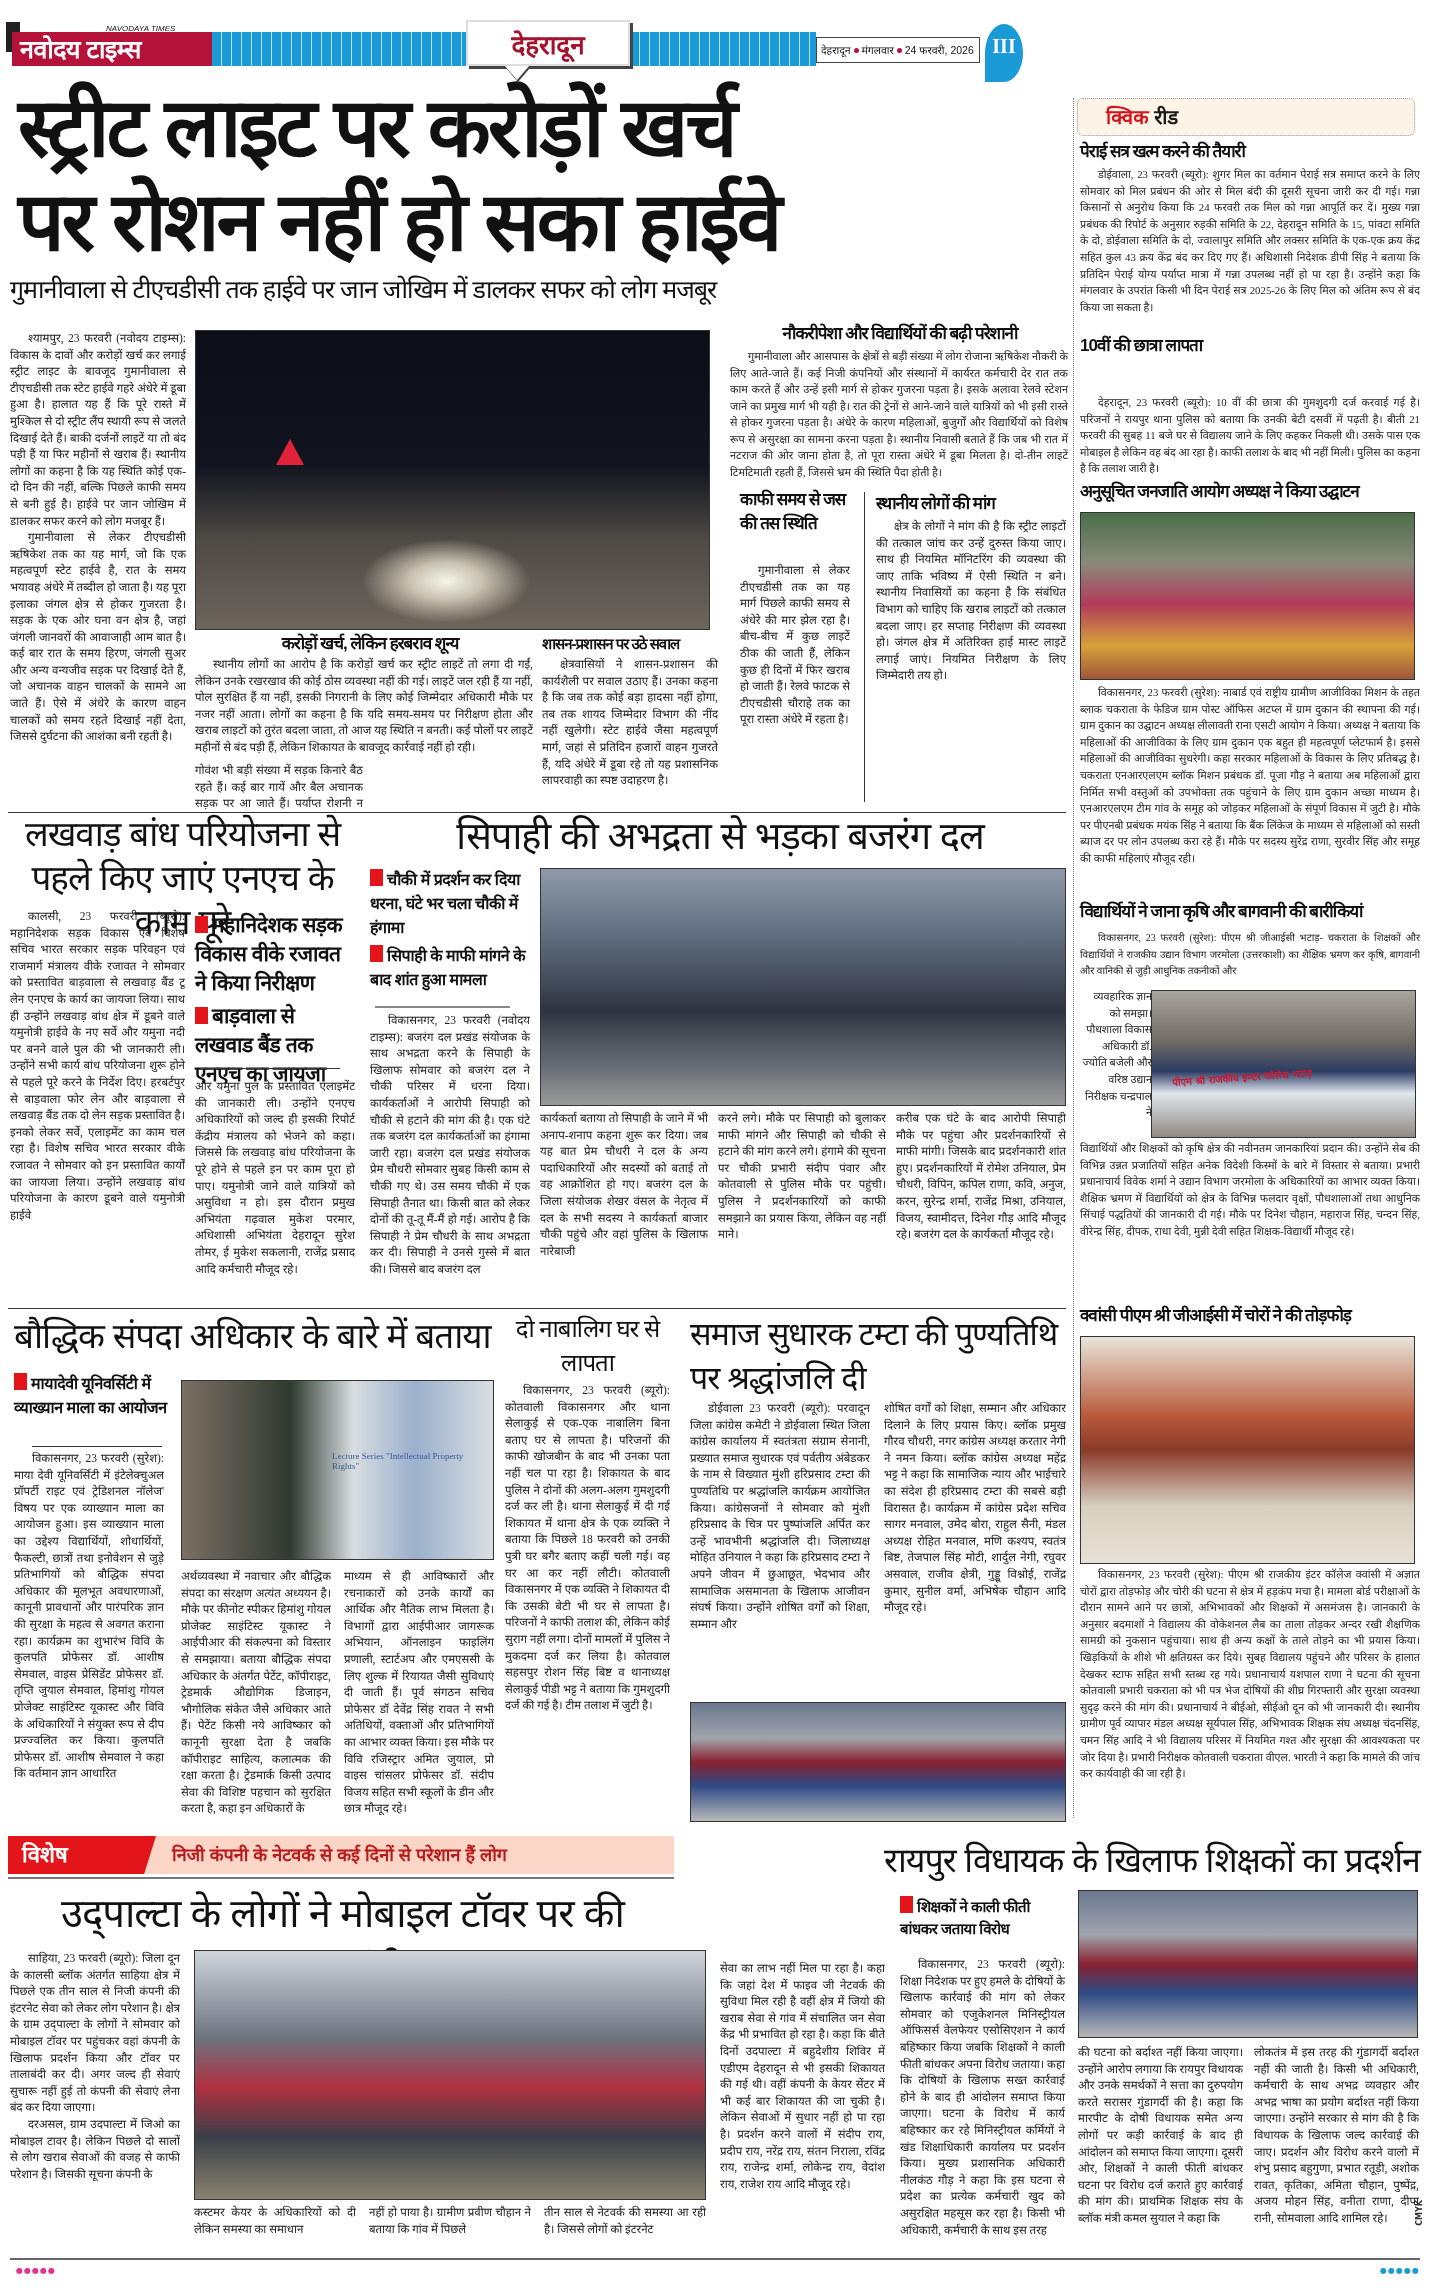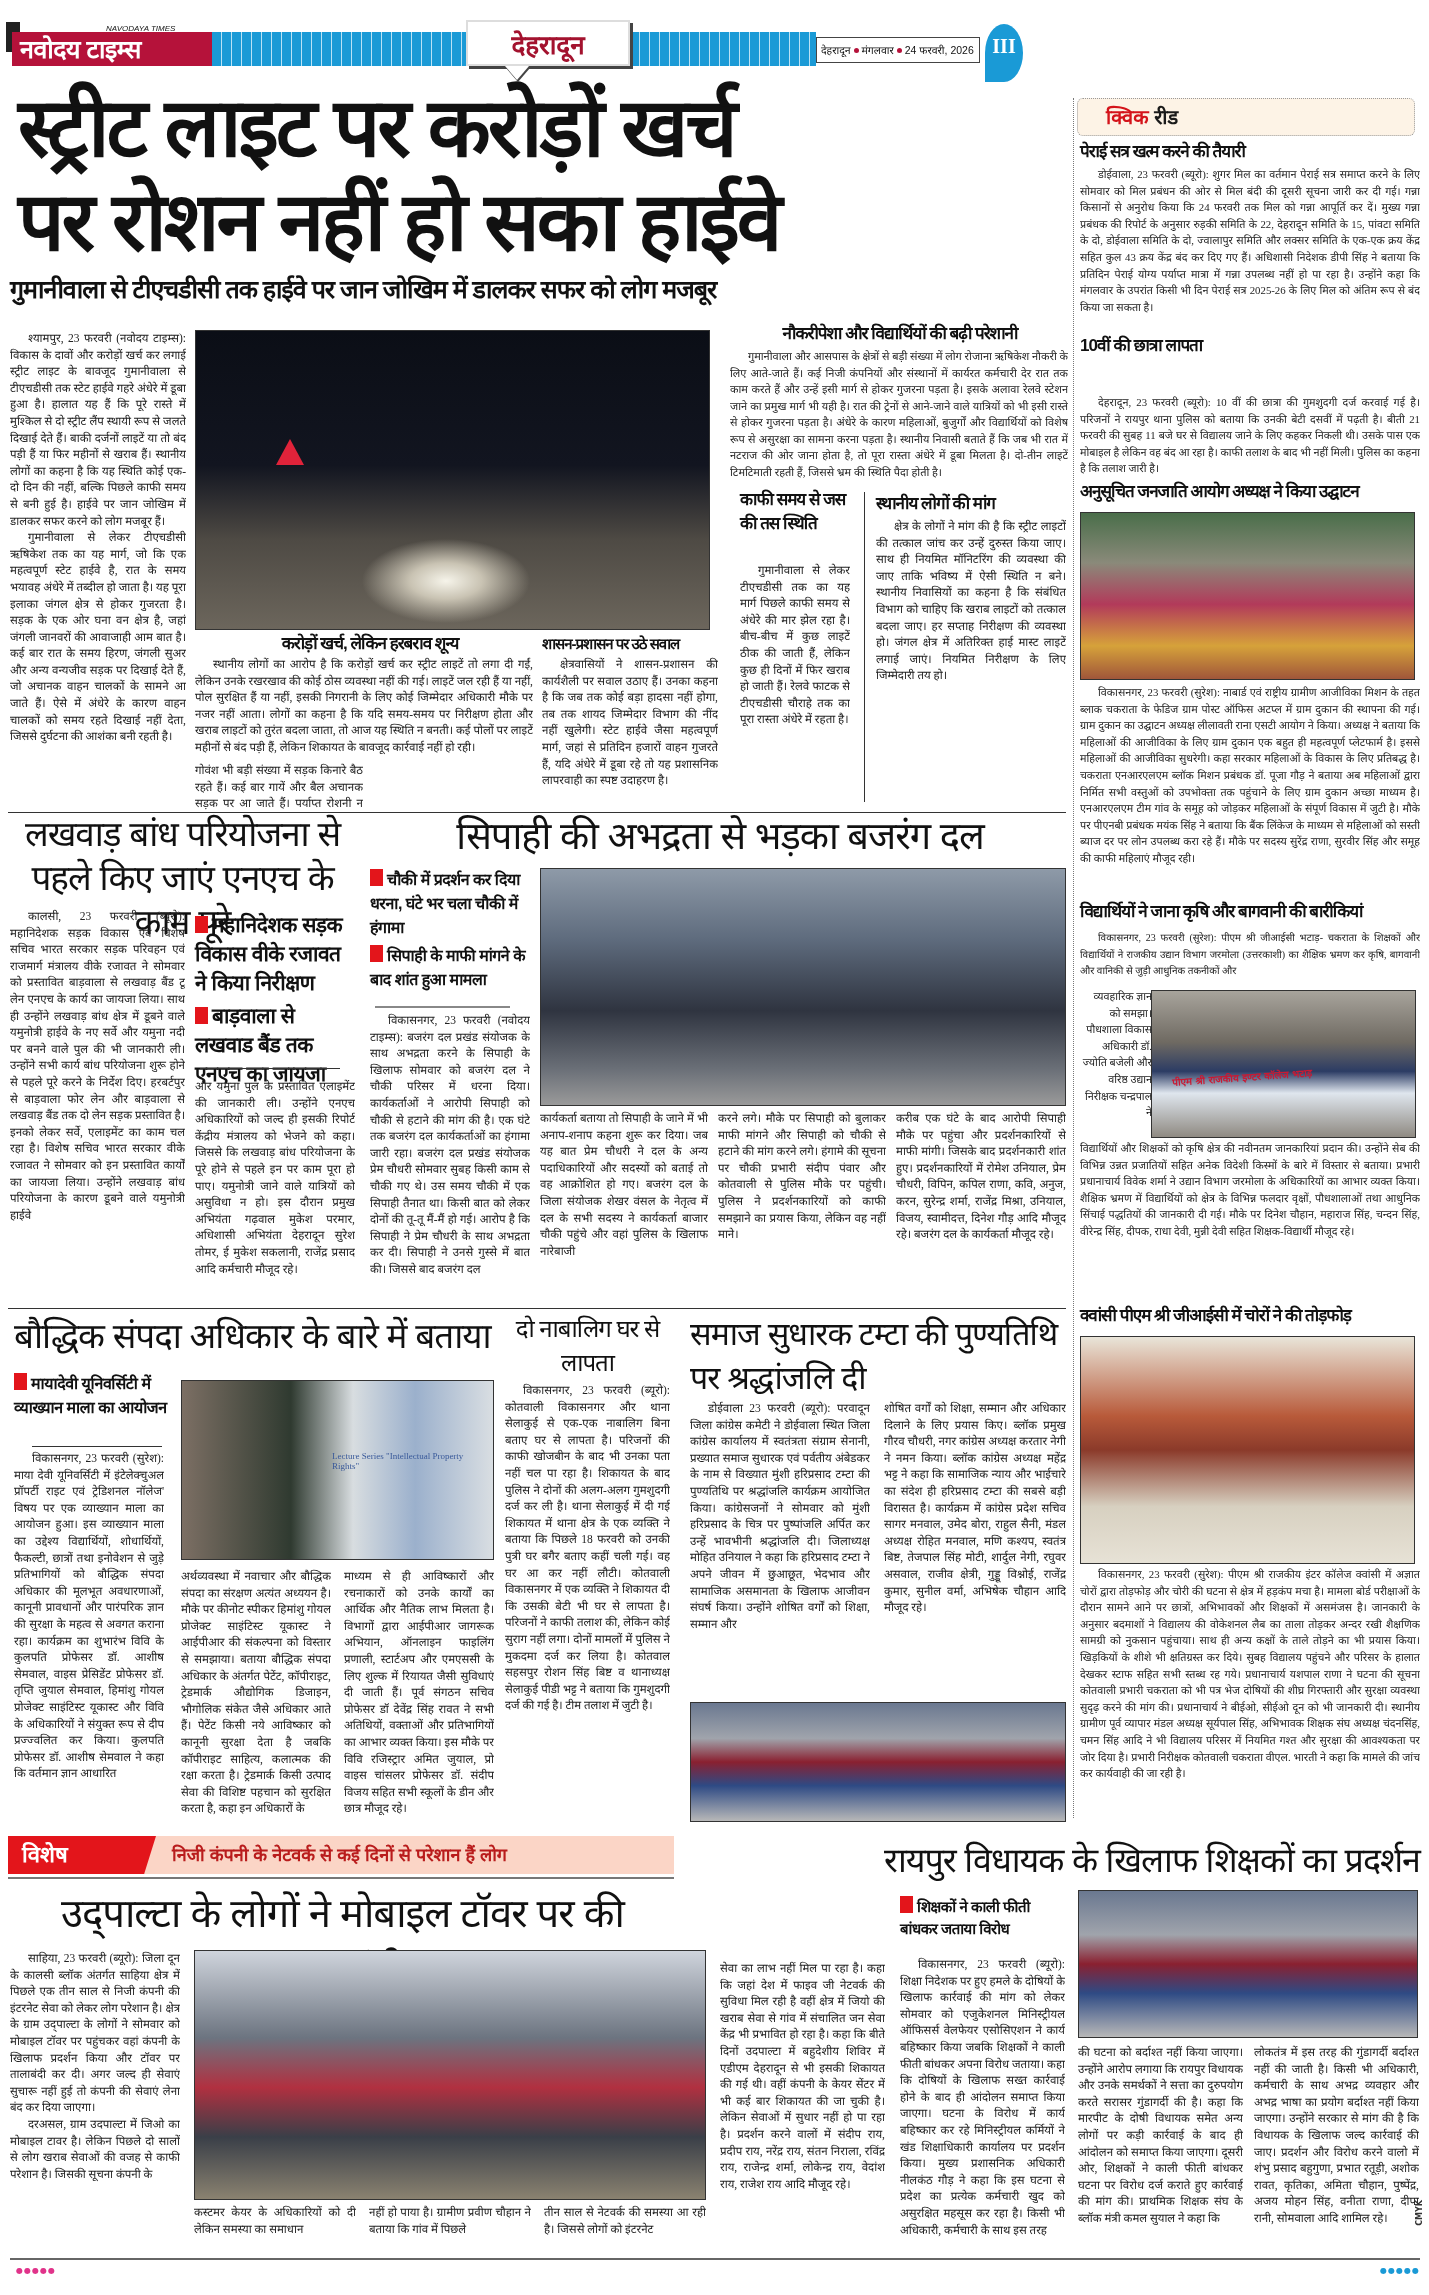--- a/index.html
+++ b/index.html
@@ -53,21 +53,21 @@
   <div class="city-box">देहरादून</div>
   <div class="city-tail"></div>
   <div class="date-box">
     <span>देहरादून</span><span class="dot"></span><span>मंगलवार</span><span class="dot"></span><span>24 फरवरी, 2026</span>
   </div>
   <div class="page-num">III</div>
 </header>
 
 <h1 class="abs hd" style="left:18px;top:82px;width:1050px;font-size:82px;line-height:92px;letter-spacing:-3px">स्ट्रीट लाइट पर करोड़ों खर्च</h1>
 <h1 class="abs hd" style="left:18px;top:176px;width:1050px;font-size:82px;line-height:92px;letter-spacing:-3px">पर रोशन नहीं हो सका हाईवे</h1>
-<h2 class="abs hd" style="left:10px;top:272px;width:1055px;font-size:25px;line-height:34px;font-weight:700;letter-spacing:-1px">गुमानीवाला से टीएचडीसी तक हाईवे पर जान जोखिम में डालकर सफर को लोग मजबूर</h2>
+<h2 class="abs hd" style="left:10px;top:272px;width:1055px;font-size:25px;line-height:34px;font-weight:400;letter-spacing:-1px">गुमानीवाला से टीएचडीसी तक हाईवे पर जान जोखिम में डालकर सफर को लोग मजबूर</h2>
 
 <div class="abs txt" style="left:10px;top:330px;width:176px;height:470px">
   <p>श्यामपुर, 23 फरवरी (नवोदय टाइम्स): विकास के दावों और करोड़ों खर्च कर लगाई स्ट्रीट लाइट के बावजूद गुमानीवाला से टीएचडीसी तक स्टेट हाईवे गहरे अंधेरे में डूबा हुआ है। हालात यह हैं कि पूरे रास्ते में मुश्किल से दो स्ट्रीट लैंप स्थायी रूप से जलते दिखाई देते हैं। बाकी दर्जनों लाइटें या तो बंद पड़ी हैं या फिर महीनों से खराब हैं। स्थानीय लोगों का कहना है कि यह स्थिति कोई एक-दो दिन की नहीं, बल्कि पिछले काफी समय से बनी हुई है। हाईवे पर जान जोखिम में डालकर सफर करने को लोग मजबूर हैं।</p>
   <p>गुमानीवाला से लेकर टीएचडीसी ऋषिकेश तक का यह मार्ग, जो कि एक महत्वपूर्ण स्टेट हाईवे है, रात के समय भयावह अंधेरे में तब्दील हो जाता है। यह पूरा इलाका जंगल क्षेत्र से होकर गुजरता है। सड़क के एक ओर घना वन क्षेत्र है, जहां जंगली जानवरों की आवाजाही आम बात है। कई बार रात के समय हिरण, जंगली सुअर और अन्य वन्यजीव सड़क पर दिखाई देते हैं, जो अचानक वाहन चालकों के सामने आ जाते हैं। ऐसे में अंधेरे के कारण वाहन चालकों को समय रहते दिखाई नहीं देता, जिससे दुर्घटना की आशंका बनी रहती है।</p>
 </div>
 <div class="photo ph-night" style="left:195px;top:330px;width:515px;height:300px">
   <div class="abs" style="left:80px;top:108px;width:0;height:0;border-left:14px solid transparent;border-right:14px solid transparent;border-bottom:26px solid #e0233a"></div>
 </div>
 
 <h3 class="abs hd" style="left:240px;top:632px;width:260px;font-size:17px;line-height:24px;text-align:center">करोड़ों खर्च, लेकिन हरबराव शून्य</h3>

